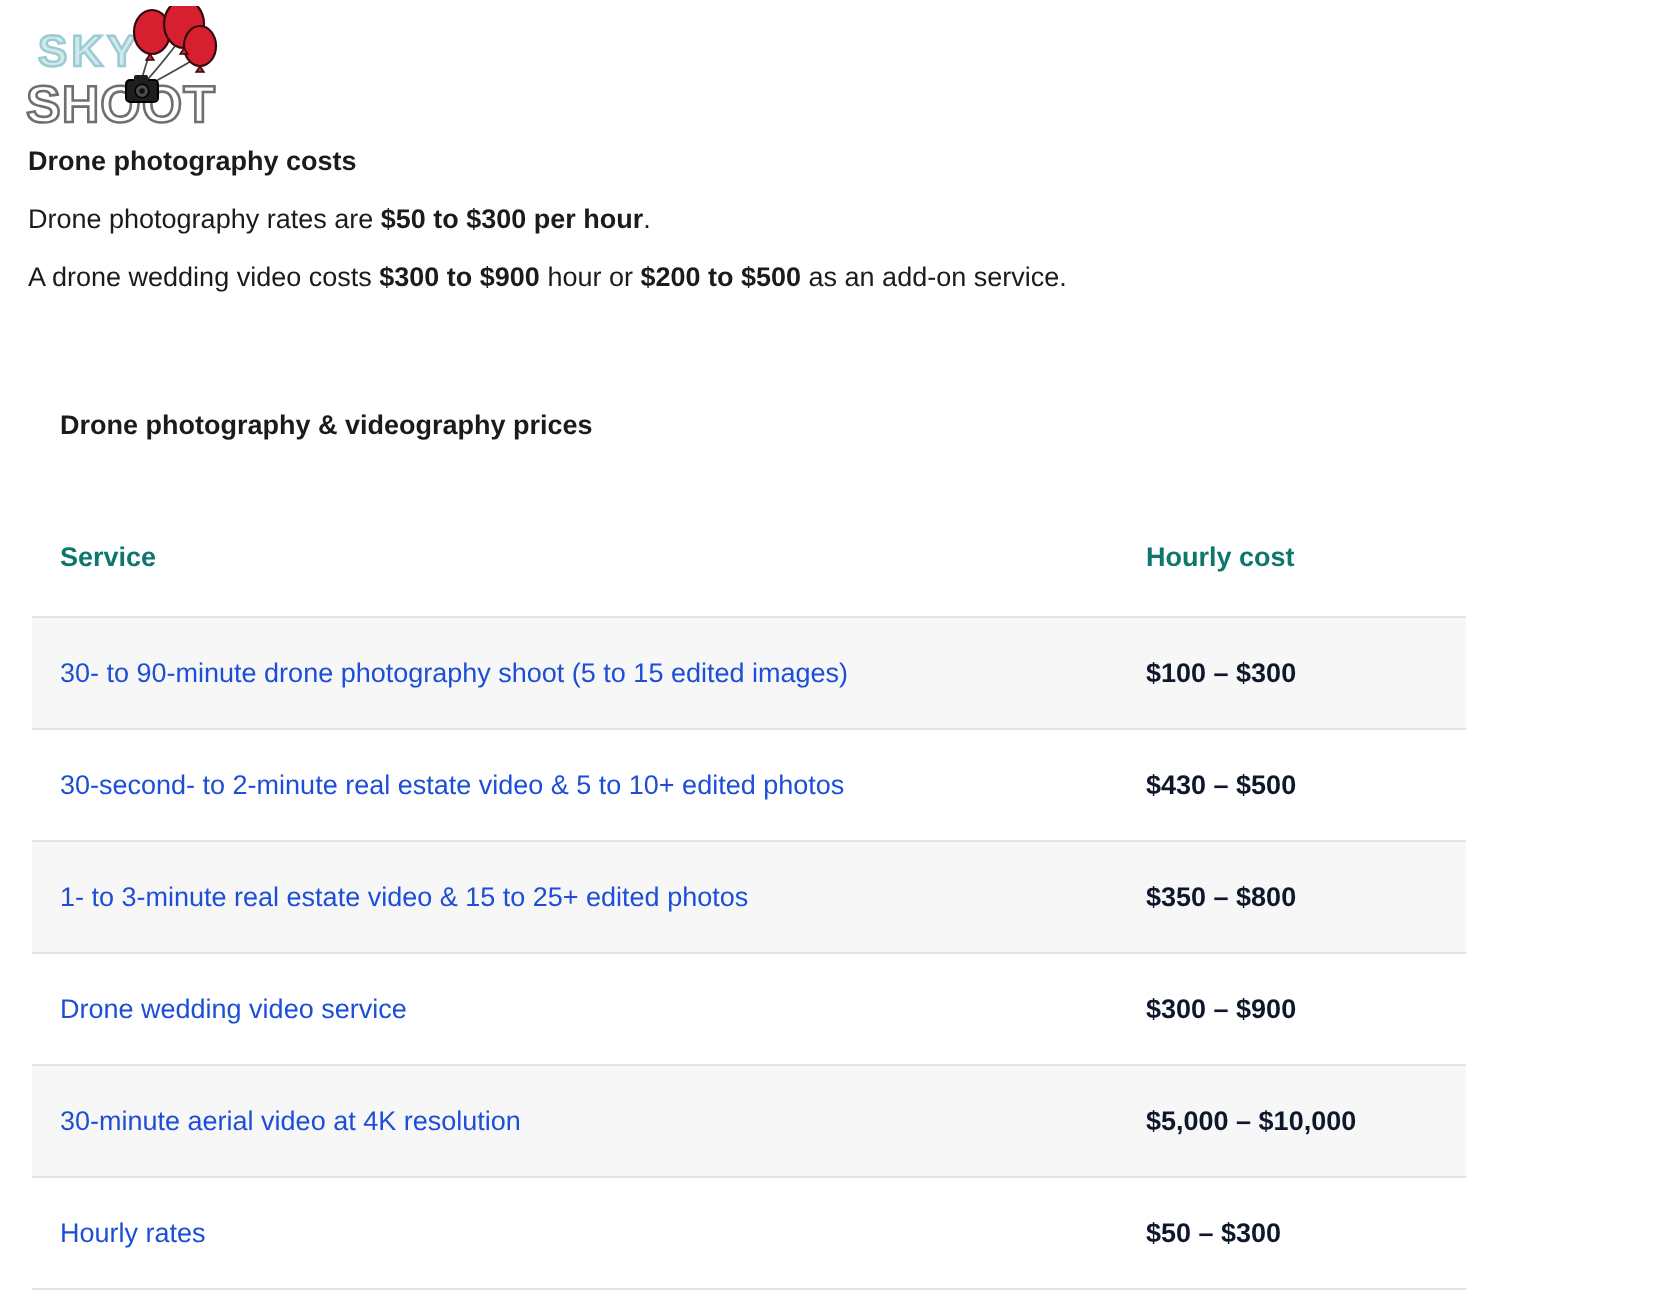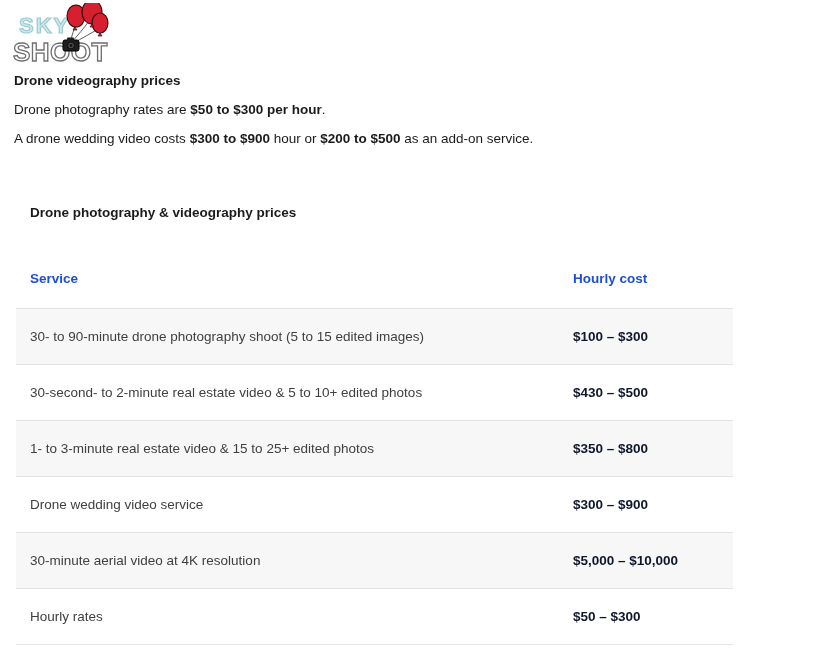--- a/index.html
+++ b/index.html
@@ -39,28 +39,28 @@
   }
   table.price-table col.c1 { width: 541px; }
   table.price-table col.c2 { width: 176px; }
   table.price-table th {
     height: 58px;
     text-align: left;
     font-weight: bold;
     vertical-align: middle;
     padding: 0 0 0 14px;
     border-bottom: 1px solid #e2e2e2;
-    color: #1d4ed8;
+    color: #0f766e;
   }
   table.price-table td {
     height: 56px;
     vertical-align: middle;
     padding: 0 0 0 14px;
     border-bottom: 1px solid #e2e2e2;
-    color: #404040;
+    color: #1d4ed8;
   }
   table.price-table td.cost { font-weight: bold; color: #0f172a; padding-left: 16px; }
   table.price-table th.cost-h { padding-left: 16px; }
   table.price-table tr.striped td { background: #f7f7f7; }
 </style>
 </head>
 <body>
 
 <div class="logo">
   <svg width="104" height="64" viewBox="0 0 104 64">
@@ -87,21 +87,21 @@
     <g>
       <rect x="51" y="37" width="16" height="11" rx="2" fill="#1e1e1e" stroke="#000"></rect>
       <rect x="55" y="34.5" width="7" height="4" rx="1" fill="#1e1e1e"></rect>
       <circle cx="59" cy="42.5" r="3.4" fill="#4d4d4d" stroke="#000" stroke-width="0.8"></circle>
       <circle cx="59" cy="42.5" r="1.4" fill="#111"></circle>
     </g>
   </svg>
 </div>
 
 <div class="intro">
-  <div class="intro-heading">Drone videography prices</div>
+  <div class="intro-heading">Drone photography costs</div>
   <div>
       <p><span>Drone photography rates are </span><b>$50 to $300 per hour</b><span>.</span></p>
       <p><span>A drone wedding video costs </span><b>$300 to $900</b><span> hour or </span><b>$200 to $500</b><span> as an add-on service.</span></p>
     </div>
 </div>
 
 <div class="table-heading">Drone photography &amp; videography prices</div>
 
 <div class="price-table-wrap">
   <table class="price-table">

